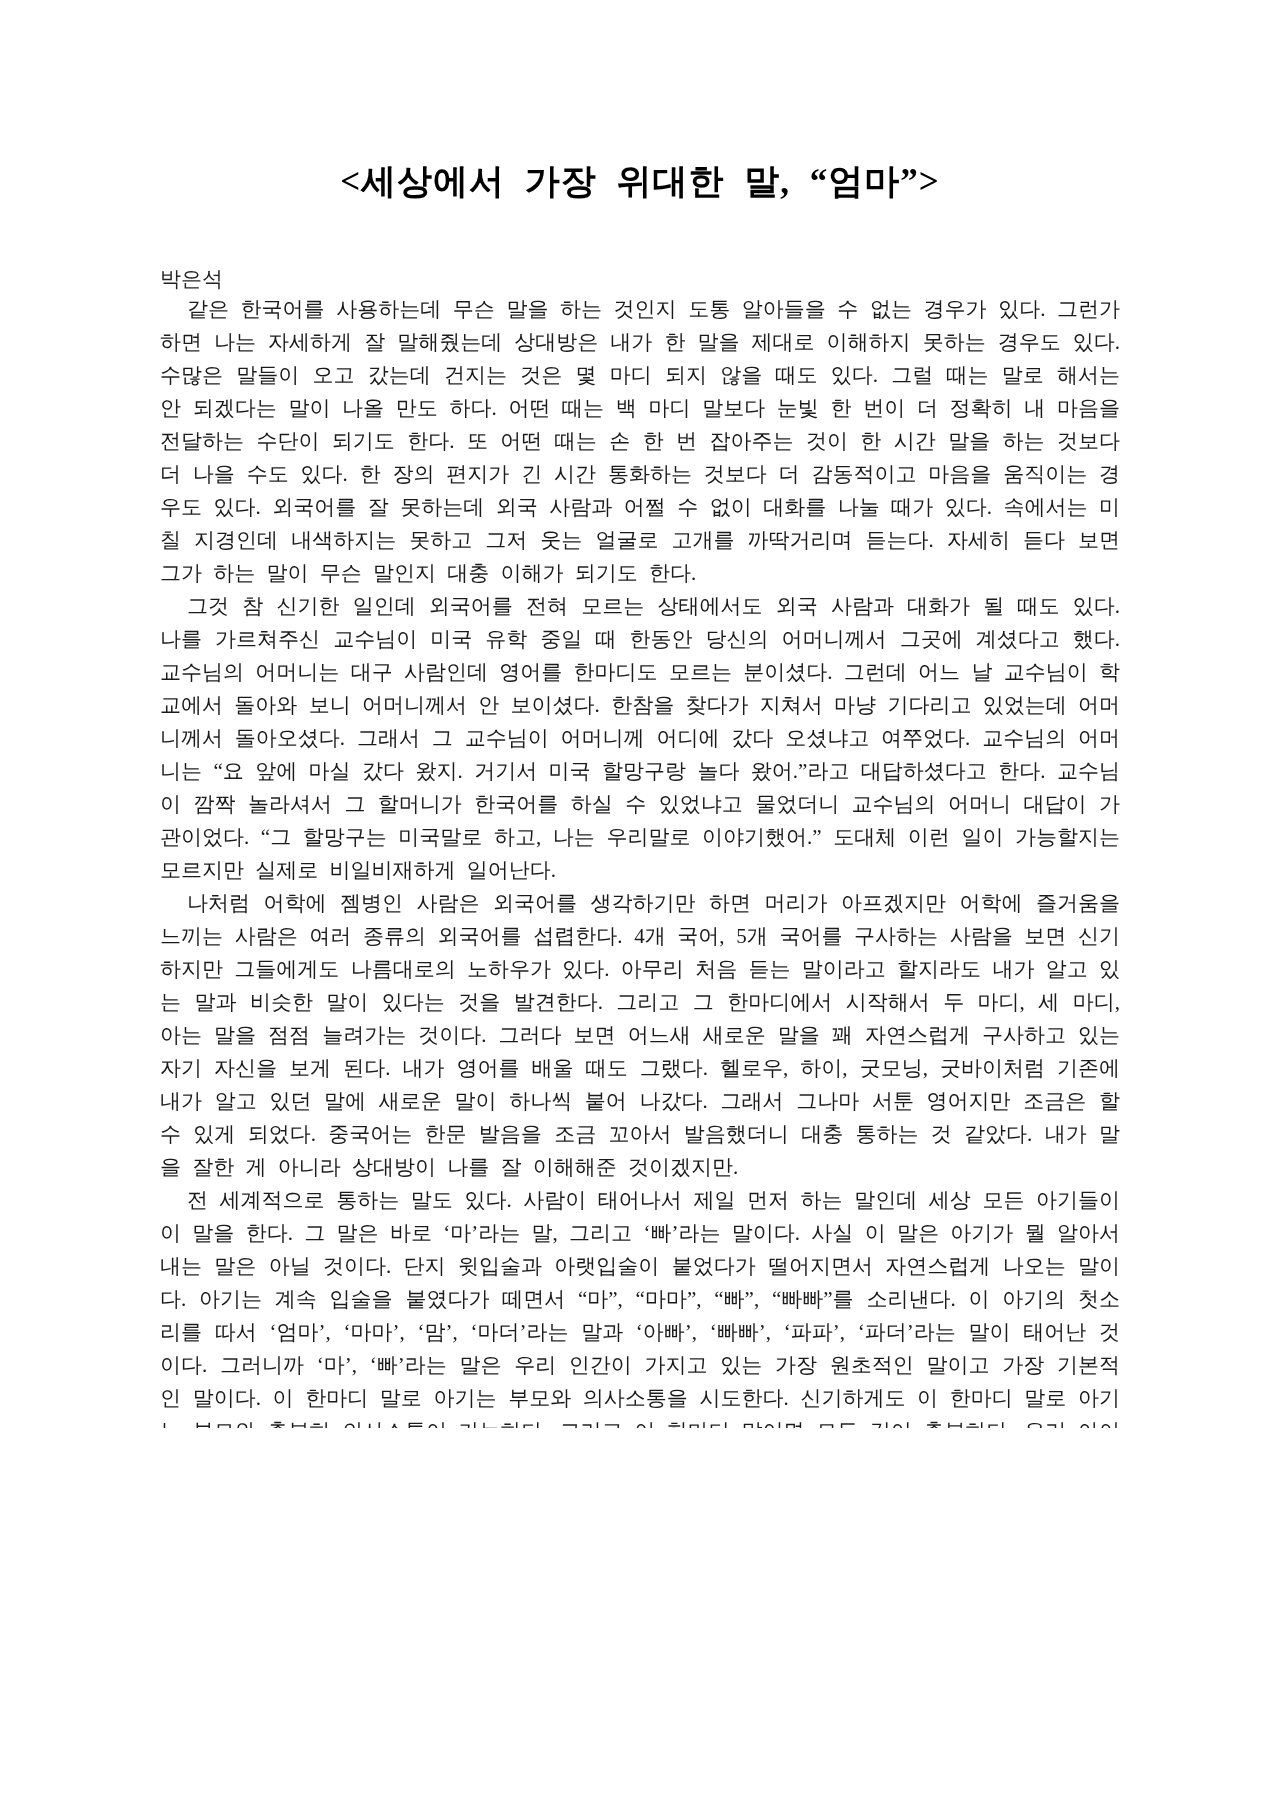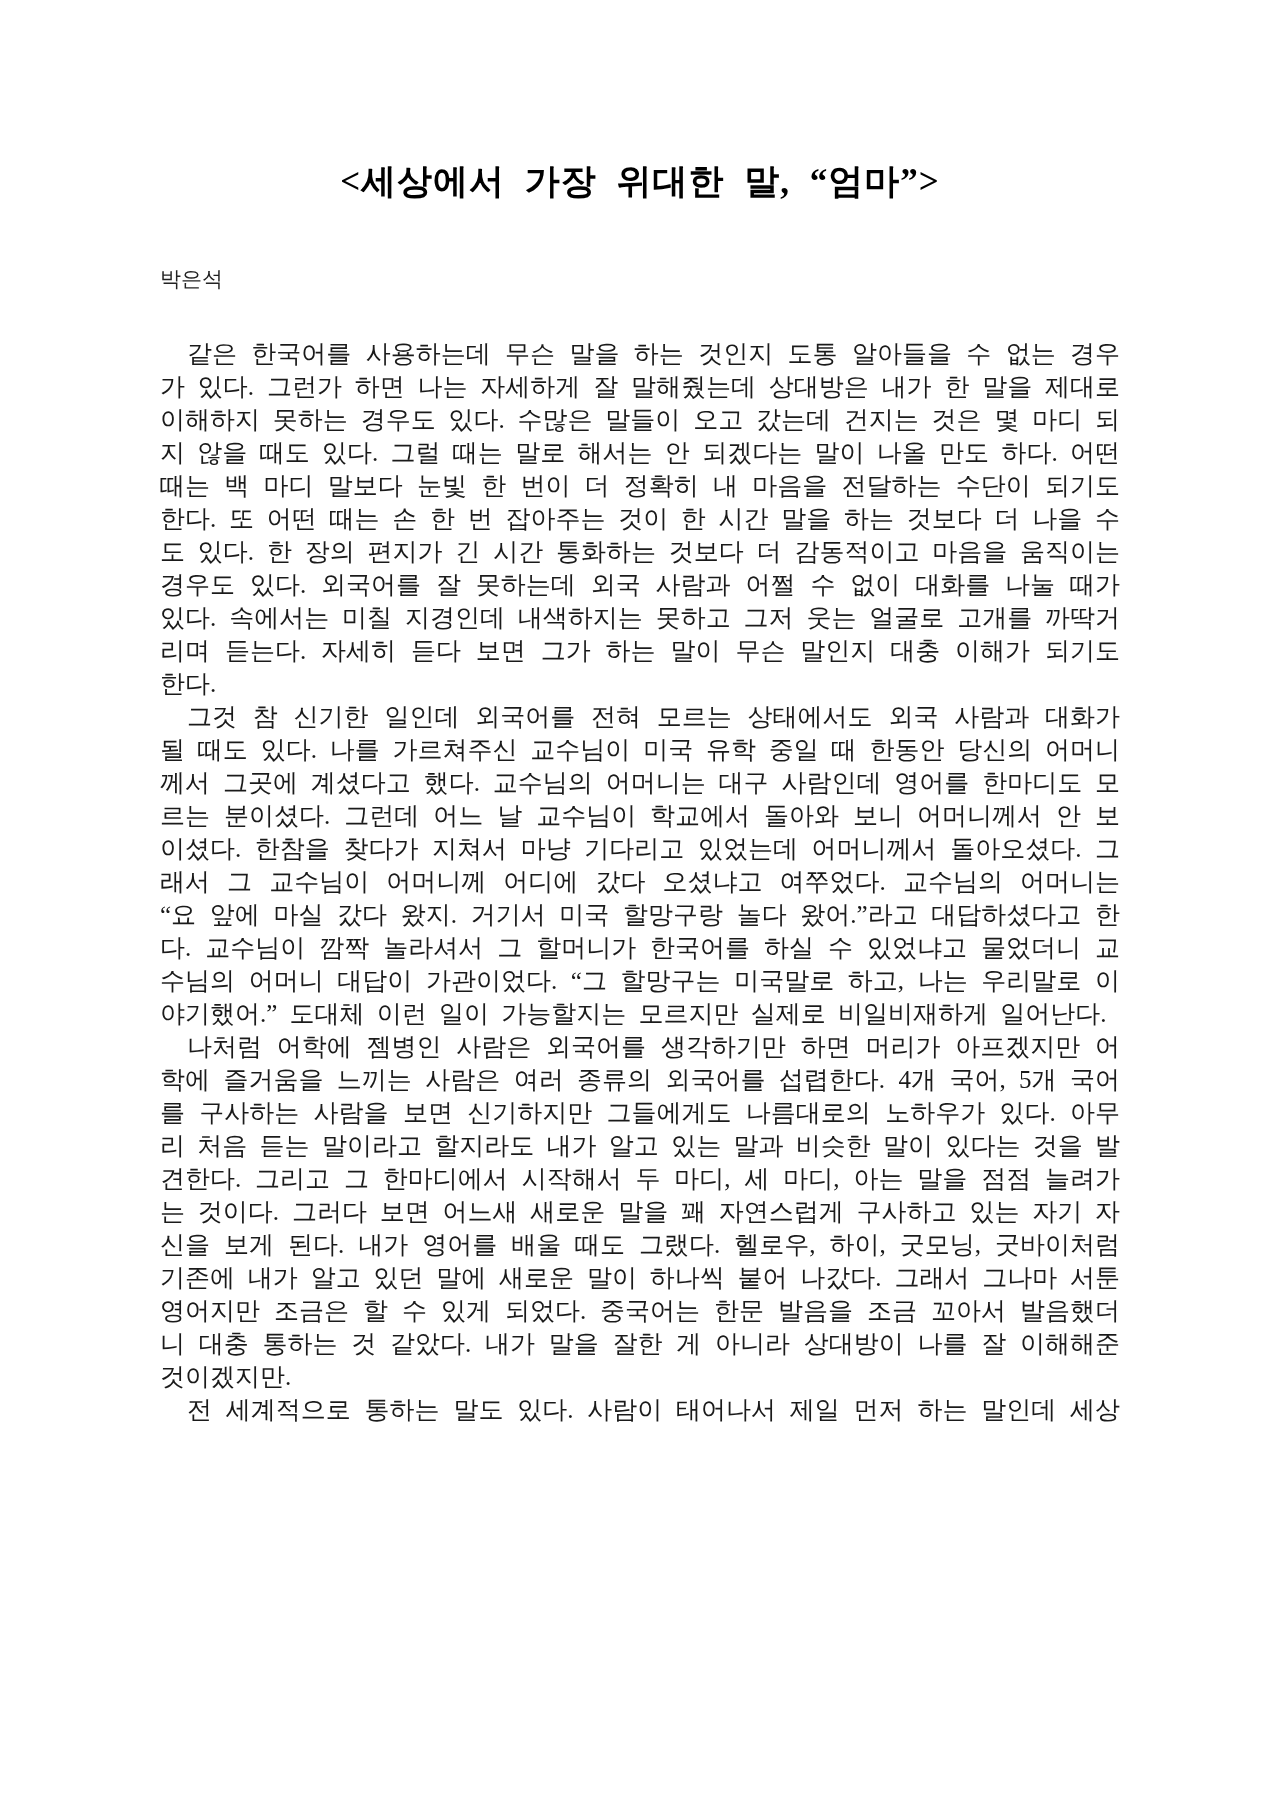--- a/index.html
+++ b/index.html
@@ -32,22 +32,21 @@
       white-space: nowrap;
     }
     .doc-author {
       margin-top: 60px;
       padding-right: 18px;
       text-align: left;
       font-size: 21px;
       color: #222222;
     }
     .doc-body {
-      margin-top: 44px;
-      font-size: 25px;
+      font-size: 21px;
       line-height: 33px;
       text-align: justify;
       text-justify: inter-character;
       word-break: break-all;
       color: #1a1a1a;
     }
     .doc-body p {
       margin: 0;
       text-indent: 27px;
       word-spacing: 6px;

